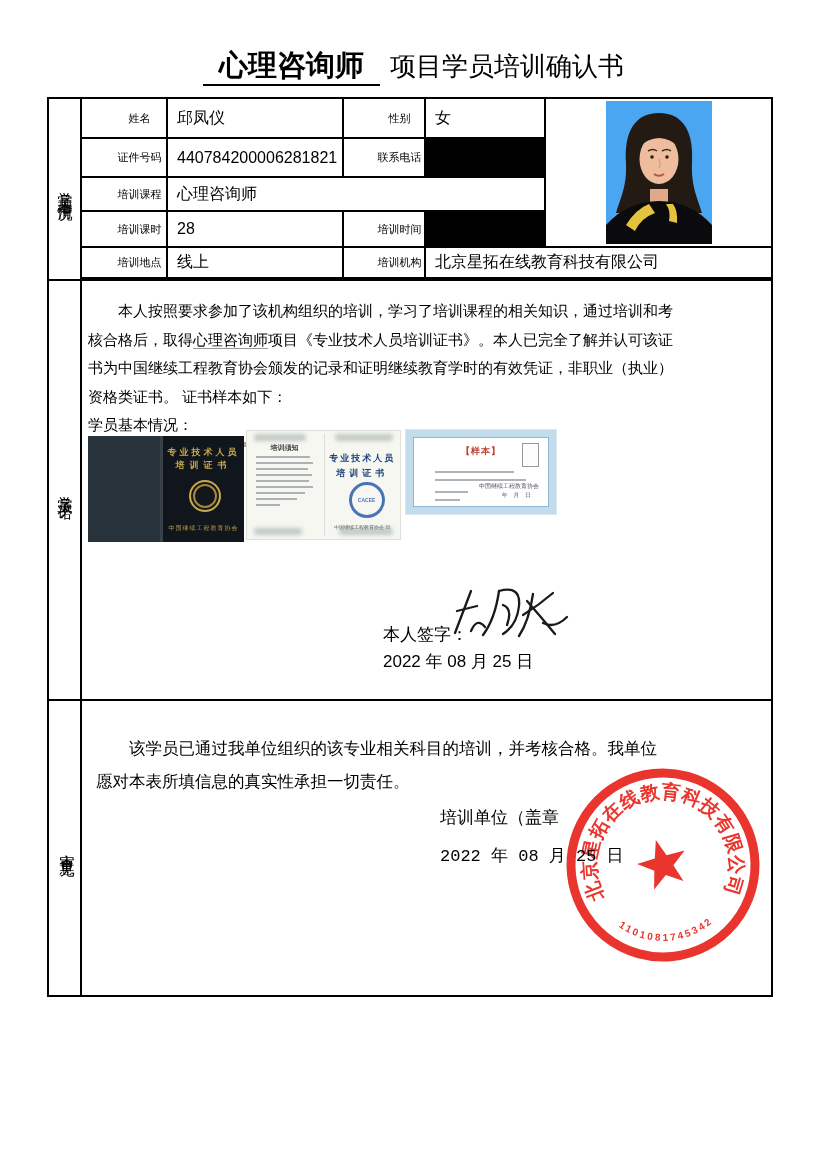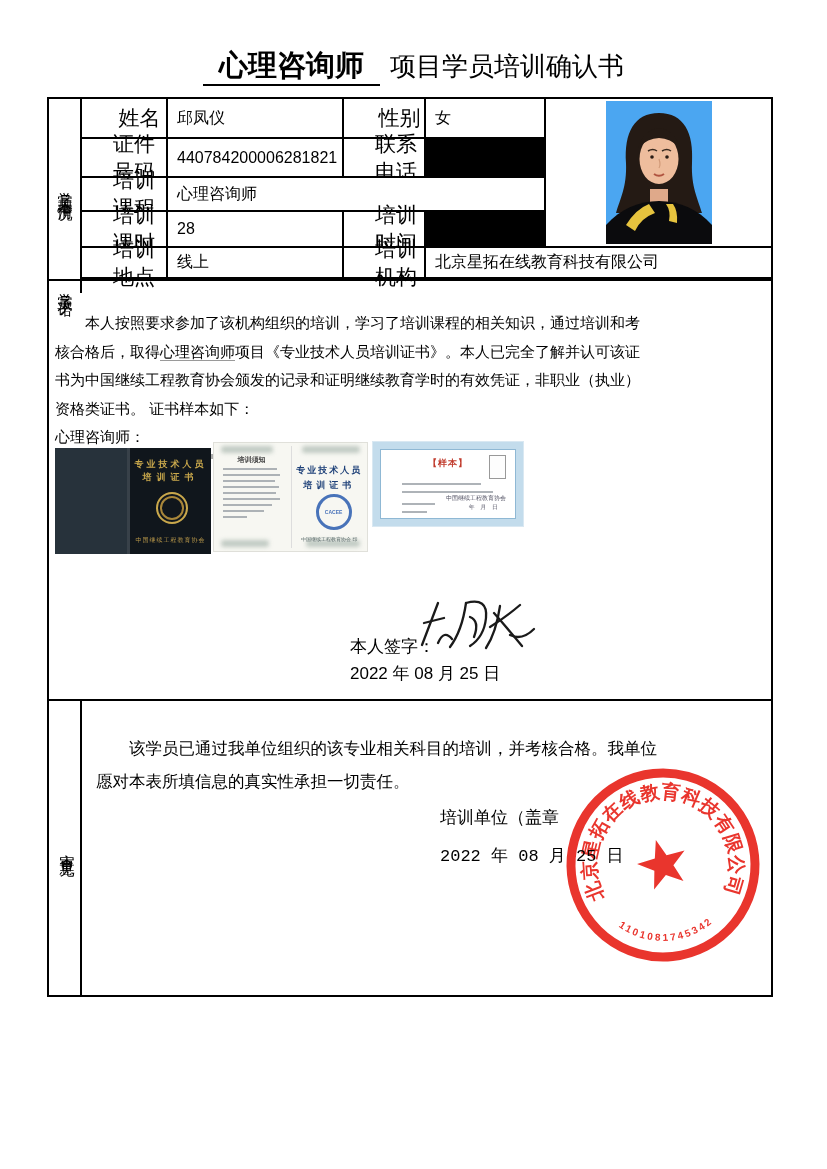--- a/index.html
+++ b/index.html
@@ -12,28 +12,28 @@
   .title-rest{font-size:26px;margin-left:10px;}
 
   
   .doc-table{position:absolute;left:47px;top:97px;width:726px;height:900px;
              border:2px solid #000;box-sizing:border-box;display:flex;flex-direction:column;}
   .section{display:flex;box-sizing:border-box;}
   .section + .section{border-top:2px solid #000;}
   .vlabel{width:31px;border-right:2px solid #000;display:flex;align-items:center;justify-content:center;
           writing-mode:vertical-rl;text-orientation:upright;font-size:15px;letter-spacing:3px;flex:none;}
   .sec1{height:180px;}
-  .sec2{height:420px;flex-direction:column;}
+  .sec2{height:420px;}
   .sec3{flex:1;font-family:Liberation Mono, monospace;}
 
   
   .grid1{flex:1;display:grid;background:#000;gap:2px;
          grid-template-columns:84px 174px 80px 118px 1fr;
          grid-template-rows:38px 37px 32px 34px 29px;}
-  .cell{background:#fff;display:flex;align-items:center;box-sizing:border-box;font-size:21px;padding-left:31px;}
+  .cell{background:#fff;display:flex;align-items:center;box-sizing:border-box;font-size:11px;padding-left:31px;}
   .cell.lab{justify-content:center;}
   .cell.val{padding-left:9px;font-size:16px;}
   .photo-cell{background:#fff;grid-column:5;grid-row:1/5;display:flex;justify-content:center;}
   .photo{width:106px;height:143px;margin-top:2px;display:block;}
 
   
   .content2{flex:1;position:relative;box-sizing:border-box;padding:16px 0 0 6px;}
   .para{width:596px;font-size:15px;line-height:28.5px;text-indent:2em;}
   .para3{font-size:15px;line-height:28.5px;}
   .ul-grey{text-decoration:underline;text-decoration-color:#9a9a9a;text-underline-offset:3px;}
@@ -150,21 +150,21 @@
         </div>
       </div>
     </div>
 
     <div class="section sec2">
       <div class="vlabel">学员承诺</div>
       <div class="content2">
         <div class="para">
           <span>本人按照要求参加了该机构组织的培训，学习了培训课程的相关知识，通过培训和考核合格后，取得</span><span class="ul-grey">心理咨询师</span><span>项目《专业技术人员培训证书》。本人已完全了解并认可该证书为中国继续工程教育协会颁发的记录和证明继续教育学时的有效凭证，非职业（执业）资格类证书。 证书样本如下：</span>
         </div>
-        <div class="para3">心理咨询师：</div>
+        <div class="para3">学员基本情况：</div>
         <div class="clipped-line"></div>
 
         <div class="certs">
 
           <div class="cert-cover">
             <div class="cover-t cover-t1">专业技术人员</div>
             <div class="cover-t cover-t2">培训证书</div>
             <div class="cover-emblem"></div>
             <div class="cover-org">中国继续工程教育协会</div>
           </div>

